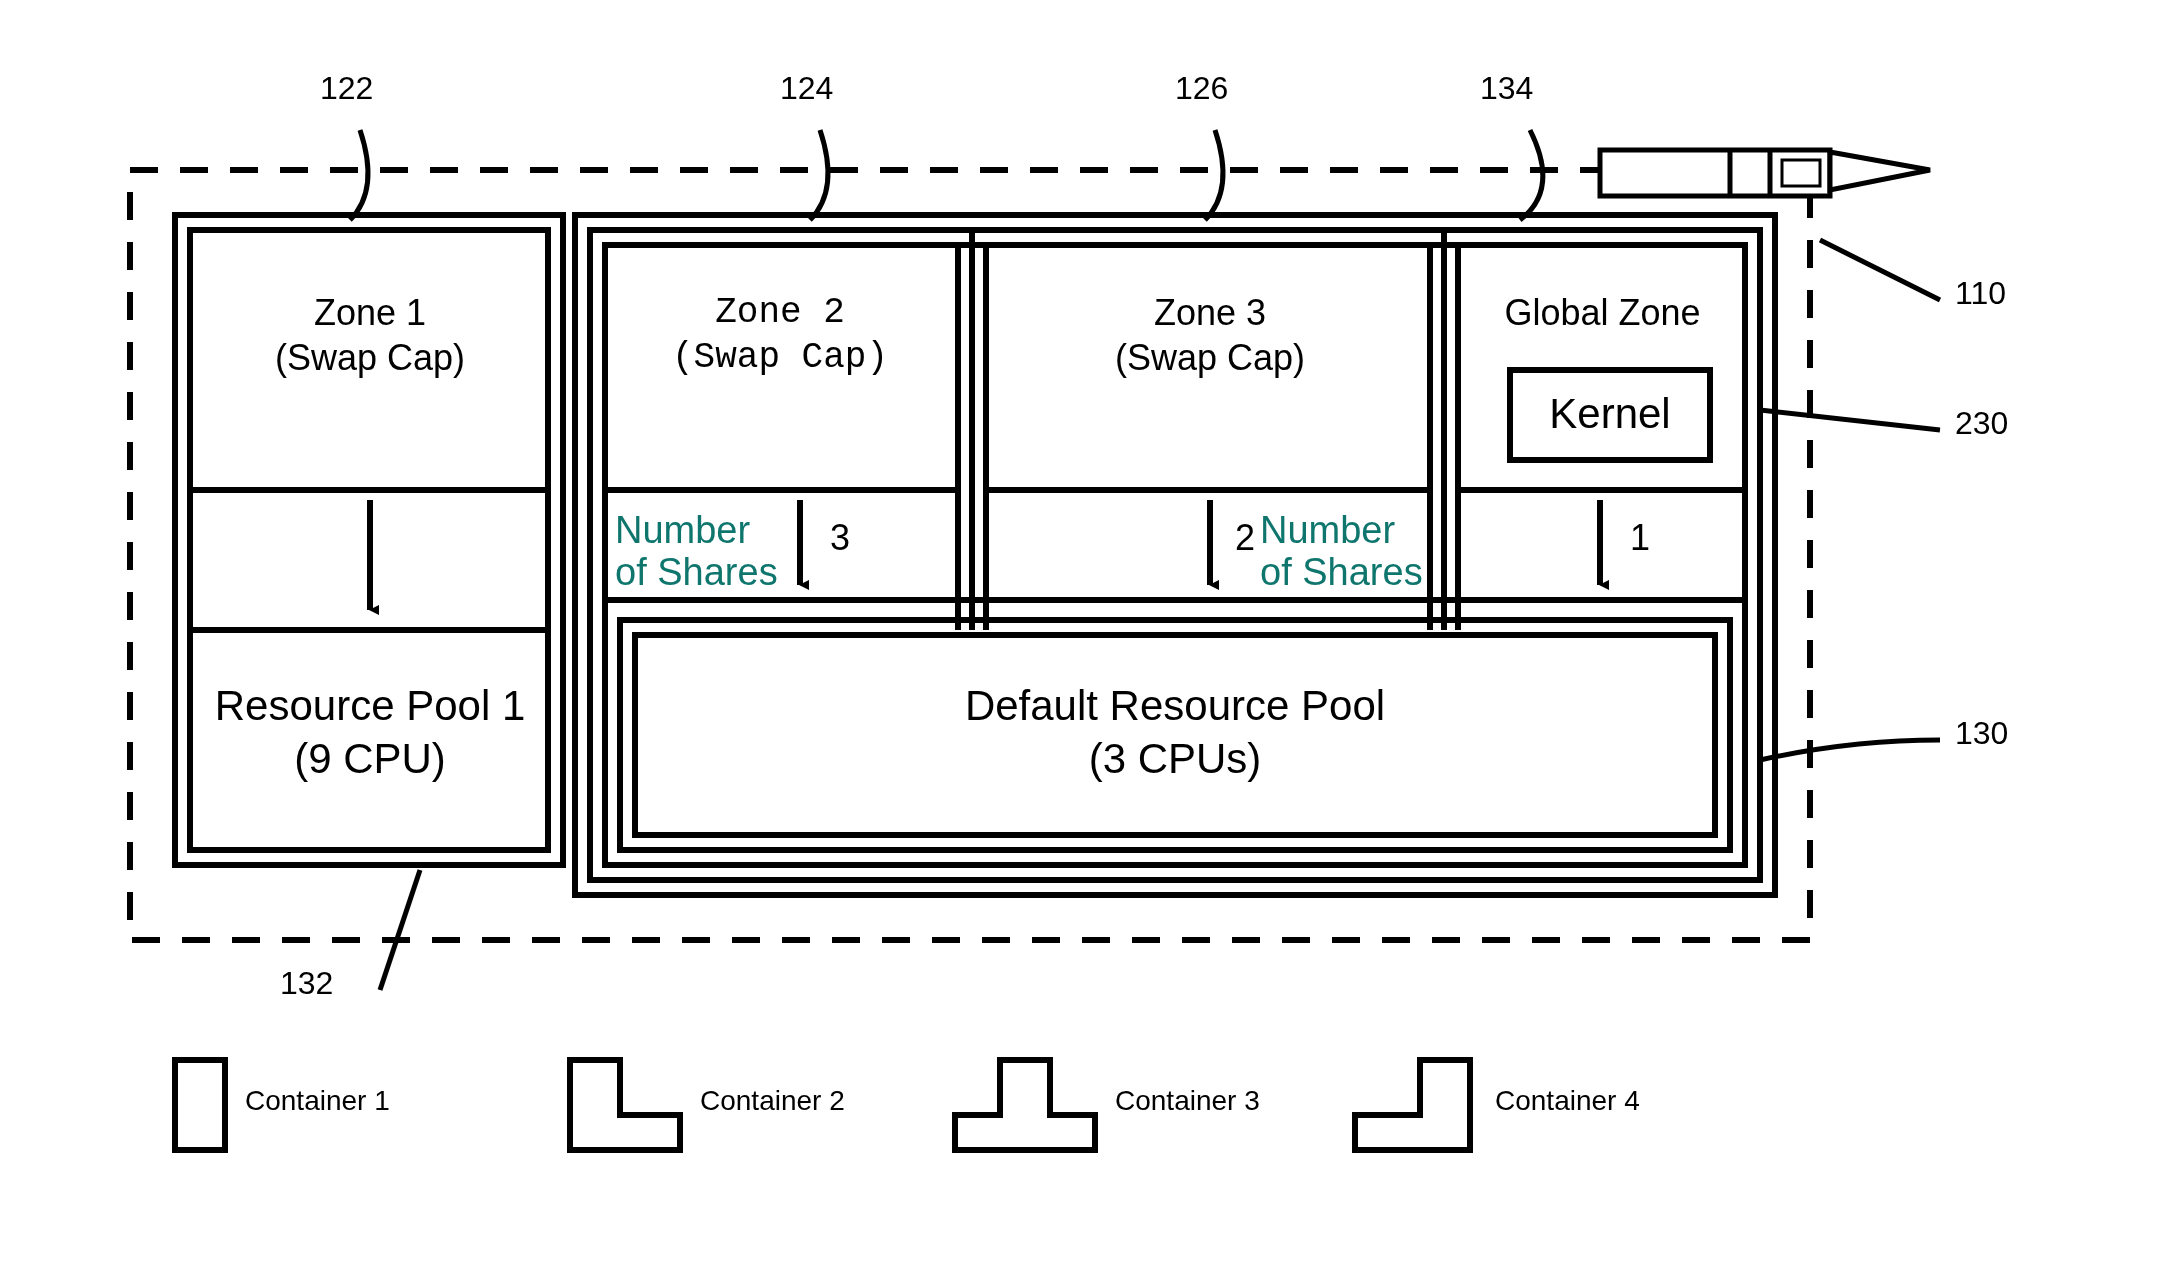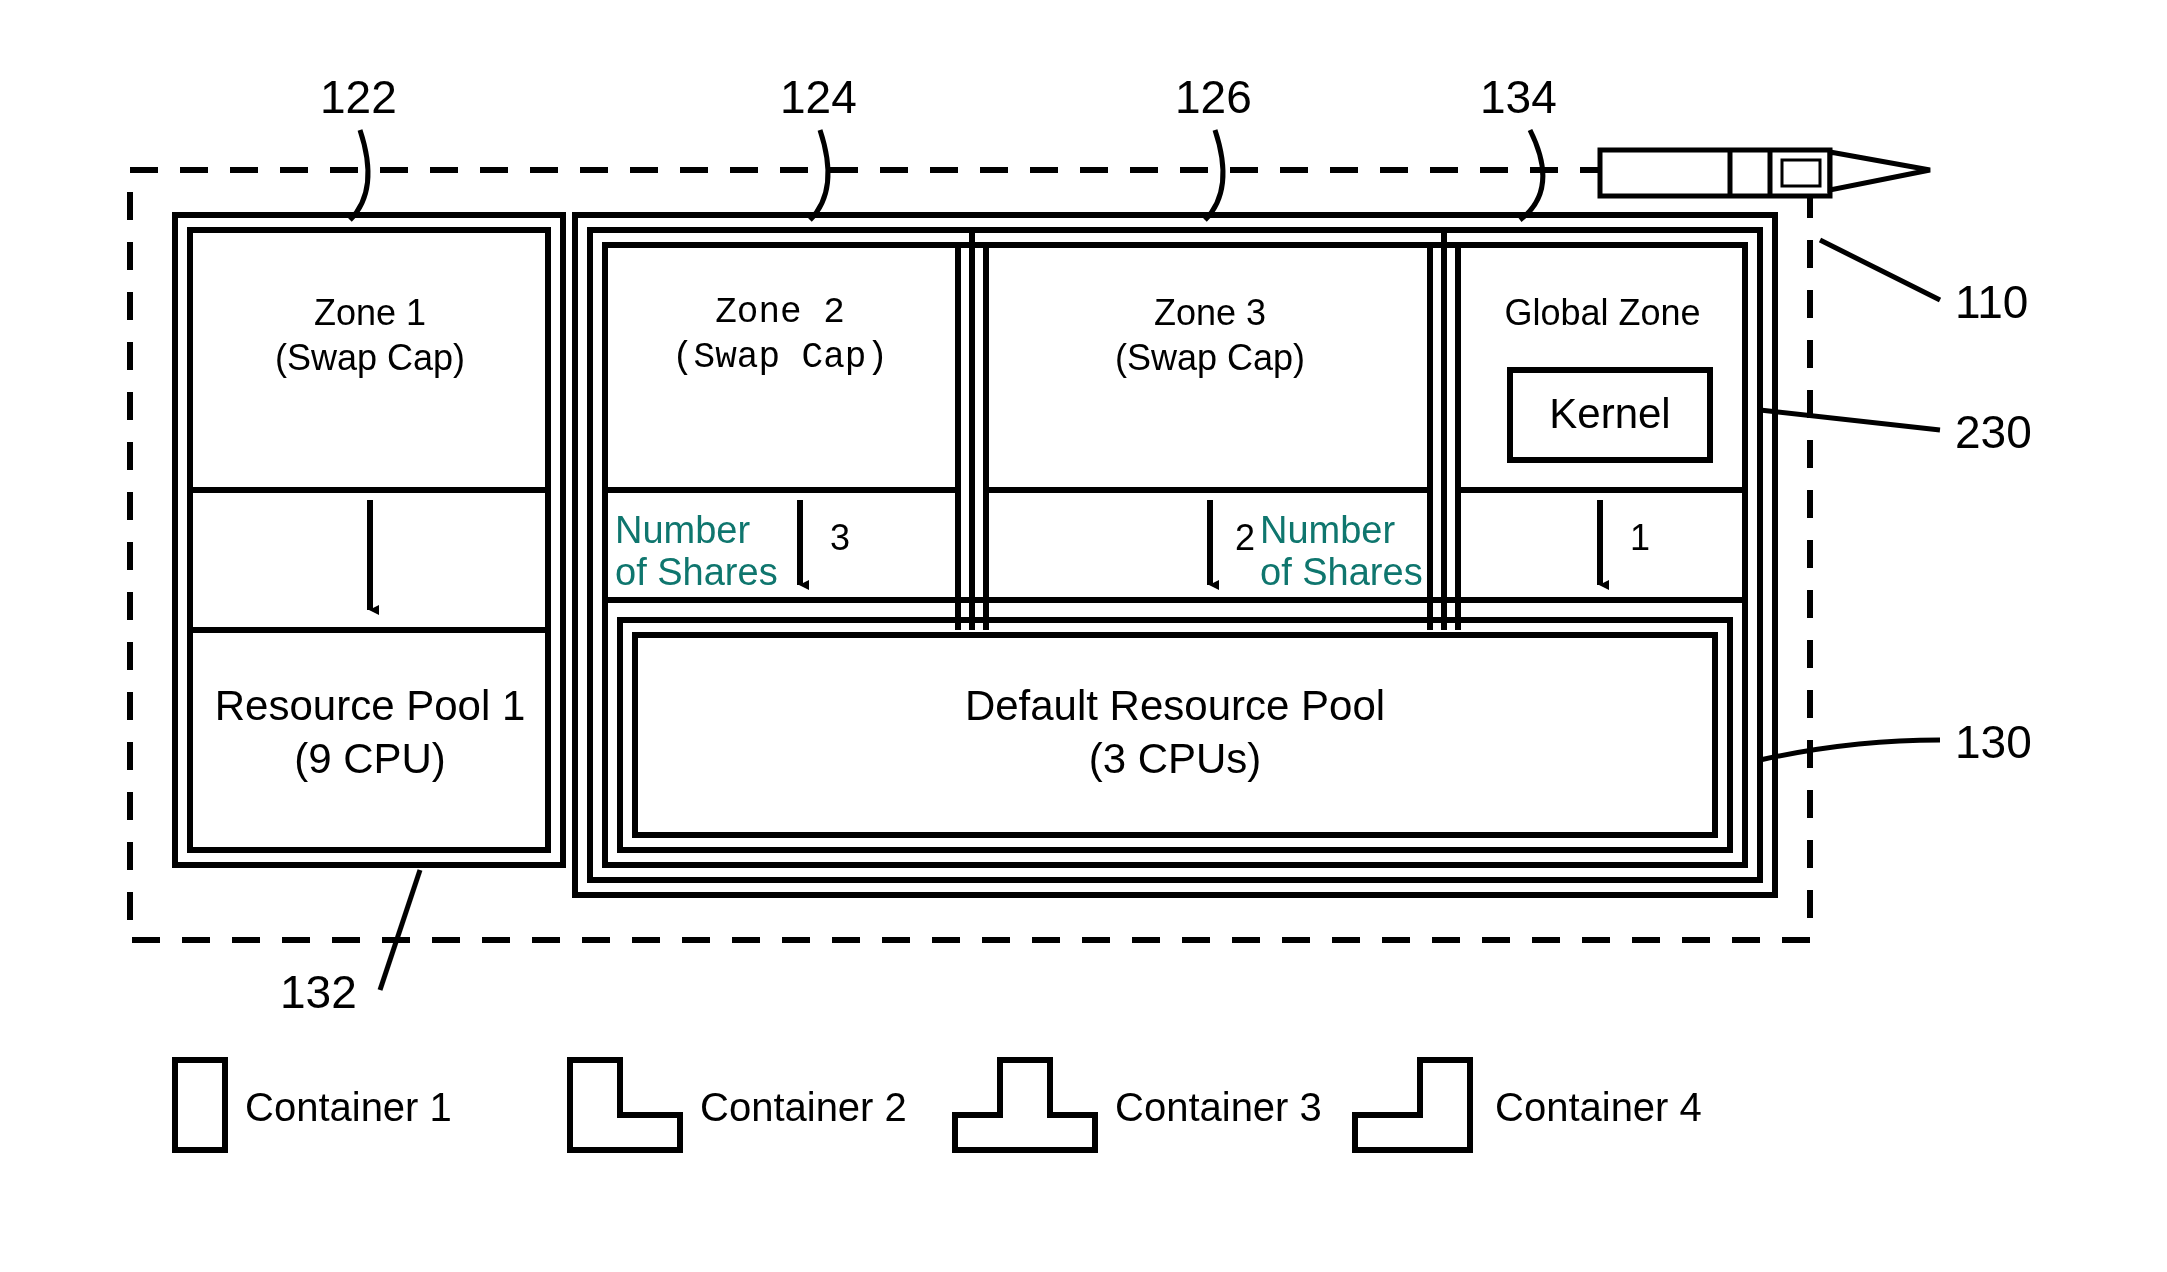--- a/index.html
+++ b/index.html
@@ -6,21 +6,21 @@
     margin: 0;
     padding: 0;
     background: #fff;
     font-family: Arial, Helvetica, sans-serif;
     width: 2167px;
     height: 1272px;
     position: relative;
   }
   .abs { position: absolute; }
   .label-num {
-    font-size: 46px;
+    font-size: 32px;
     color: #000;
   }
   .zone-text {
     font-size: 36px;
     text-align: center;
     color: #000;
     line-height: 1.25;
   }
   .shares-text {
     font-size: 38px;
@@ -32,21 +32,21 @@
     text-align: center;
     color: #000;
     line-height: 1.25;
   }
   .kernel-text {
     font-size: 42px;
     text-align: center;
     color: #000;
   }
   .legend-text {
-    font-size: 40px;
+    font-size: 28px;
     color: #000;
   }
   svg { position: absolute; top: 0; left: 0; }
 </style>
 </head>
 <body>
 
 <svg width="2167" height="1272" viewBox="0 0 2167 1272">
   <defs>
     <marker id="arrowhead" markerWidth="14" markerHeight="14" refX="7" refY="11" orient="auto" markerUnits="userSpaceOnUse">

